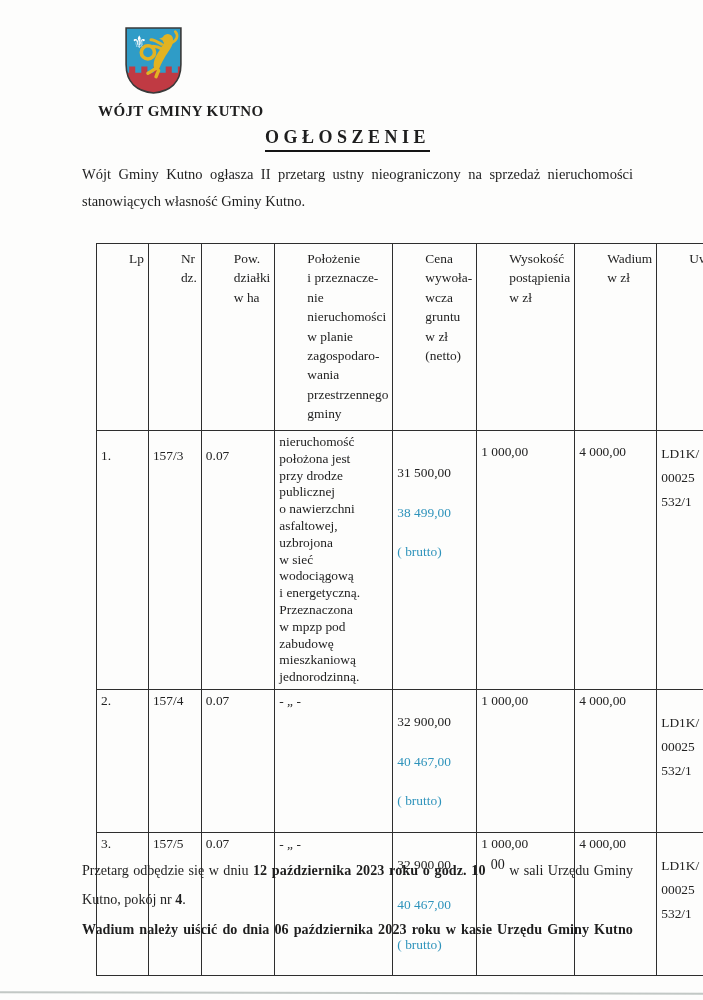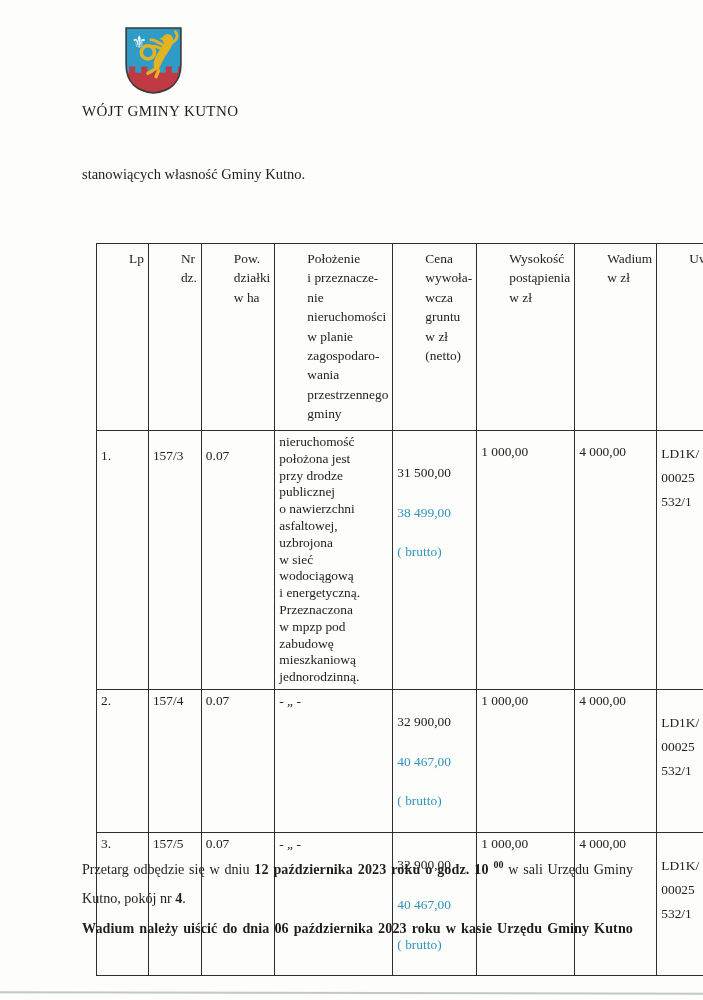--- a/index.html
+++ b/index.html
@@ -3,21 +3,21 @@
 <meta charset="utf-8">
 <style>
   html,body{margin:0;padding:0;background:#ffffff;}
   .page{
     position:relative;width:703px;height:1000px;background:#fdfdfc;overflow:hidden;
     font-family:"Liberation Serif", serif;color:#1e1e1e;
   }
   
   .coa{position:absolute;left:124px;top:26px;width:59px;height:69px;}
   .org-name{
-    position:absolute;left:82px;top:103px;font-weight:normal;font-size:15px;letter-spacing:.4px;
+    position:absolute;left:98px;top:103px;font-weight:bold;font-size:15px;letter-spacing:.4px;
   }
   .title-wrap{position:absolute;left:82px;top:127px;width:531px;text-align:center;}
   .doc-title{
     display:inline-block;font-weight:bold;font-size:18px;letter-spacing:4.5px;
     border-bottom:2.5px solid #151515;padding-bottom:2px;
   }
   
   .intro{position:absolute;left:82px;top:161px;width:551px;font-size:14.5px;line-height:27.4px;}
   .jline{white-space:nowrap;text-align:justify;text-align-last:justify;}
   
@@ -45,21 +45,21 @@
   tr.r1 .c-uwagi{padding-top:11px;}
   tr.r2 td,tr.r3 td{padding-top:3px;}
   tr.r2 .c-uwagi,tr.r3 .c-uwagi{padding-top:21px;}
   tr.r1{height:253px;}
   tr.r2{height:80px;}
   tr.r3{height:75px;}
   tr.head{height:187px;}
   
   .footer{position:absolute;left:82px;top:850px;width:551px;font-size:14.1px;line-height:29.4px;}
   .footer b{letter-spacing:.1px;}
-  sup.hour{font-size:10px;font-weight:bold;margin-left:5px;vertical-align:6px;}
+  sup.hour{font-size:14px;font-weight:normal;margin-left:5px;vertical-align:6px;}
   
   .scan-line{
     position:absolute;left:0;top:992px;width:703px;height:1.6px;
     background:#b3bab7;opacity:.8;transform:rotate(.12deg);
   }
 </style>
 </head>
 <body>
 
 <div class="page">
@@ -84,22 +84,26 @@
         <path d="M34,44 C33,46 32.2,48 31.5,50" fill="none" stroke-width="3.4" stroke-linecap="round" stroke="#e2b322"></path>
         <path d="M47,16.5 C52,14 54,9.5 50.5,5.5" fill="none" stroke-width="2.6" stroke-linecap="round" stroke="#e2b322"></path>
       </g>
       <text x="15" y="21.5" font-size="17" text-anchor="middle" font-family="DejaVu Sans, sans-serif" fill="#ffffff">⚜</text>
     </g>
     <path d="M2,2 H56 V38 C56,56 45,64.5 29,66 C13,64.5 2,56 2,38 Z" fill="none" stroke-width="1.6" stroke="#3a3a3a"></path>
   </svg>
 
   <div class="org-name">WÓJT GMINY KUTNO</div>
 
+  <div class="title-wrap">
+    <span class="doc-title">OGŁOSZENIE</span>
+  </div>
 
   <div class="intro">
+    <div class="jline">Wójt Gminy  Kutno ogłasza II przetarg ustny nieograniczony na sprzedaż nieruchomości</div>
     <div>stanowiących własność Gminy Kutno.</div>
   </div>
 
   <table class="gr">
     <colgroup>
       <col style="width:25px">
         <col style="width:50px">
         <col style="width:91px">
         <col style="width:104px">
       <col style="width:96px">

